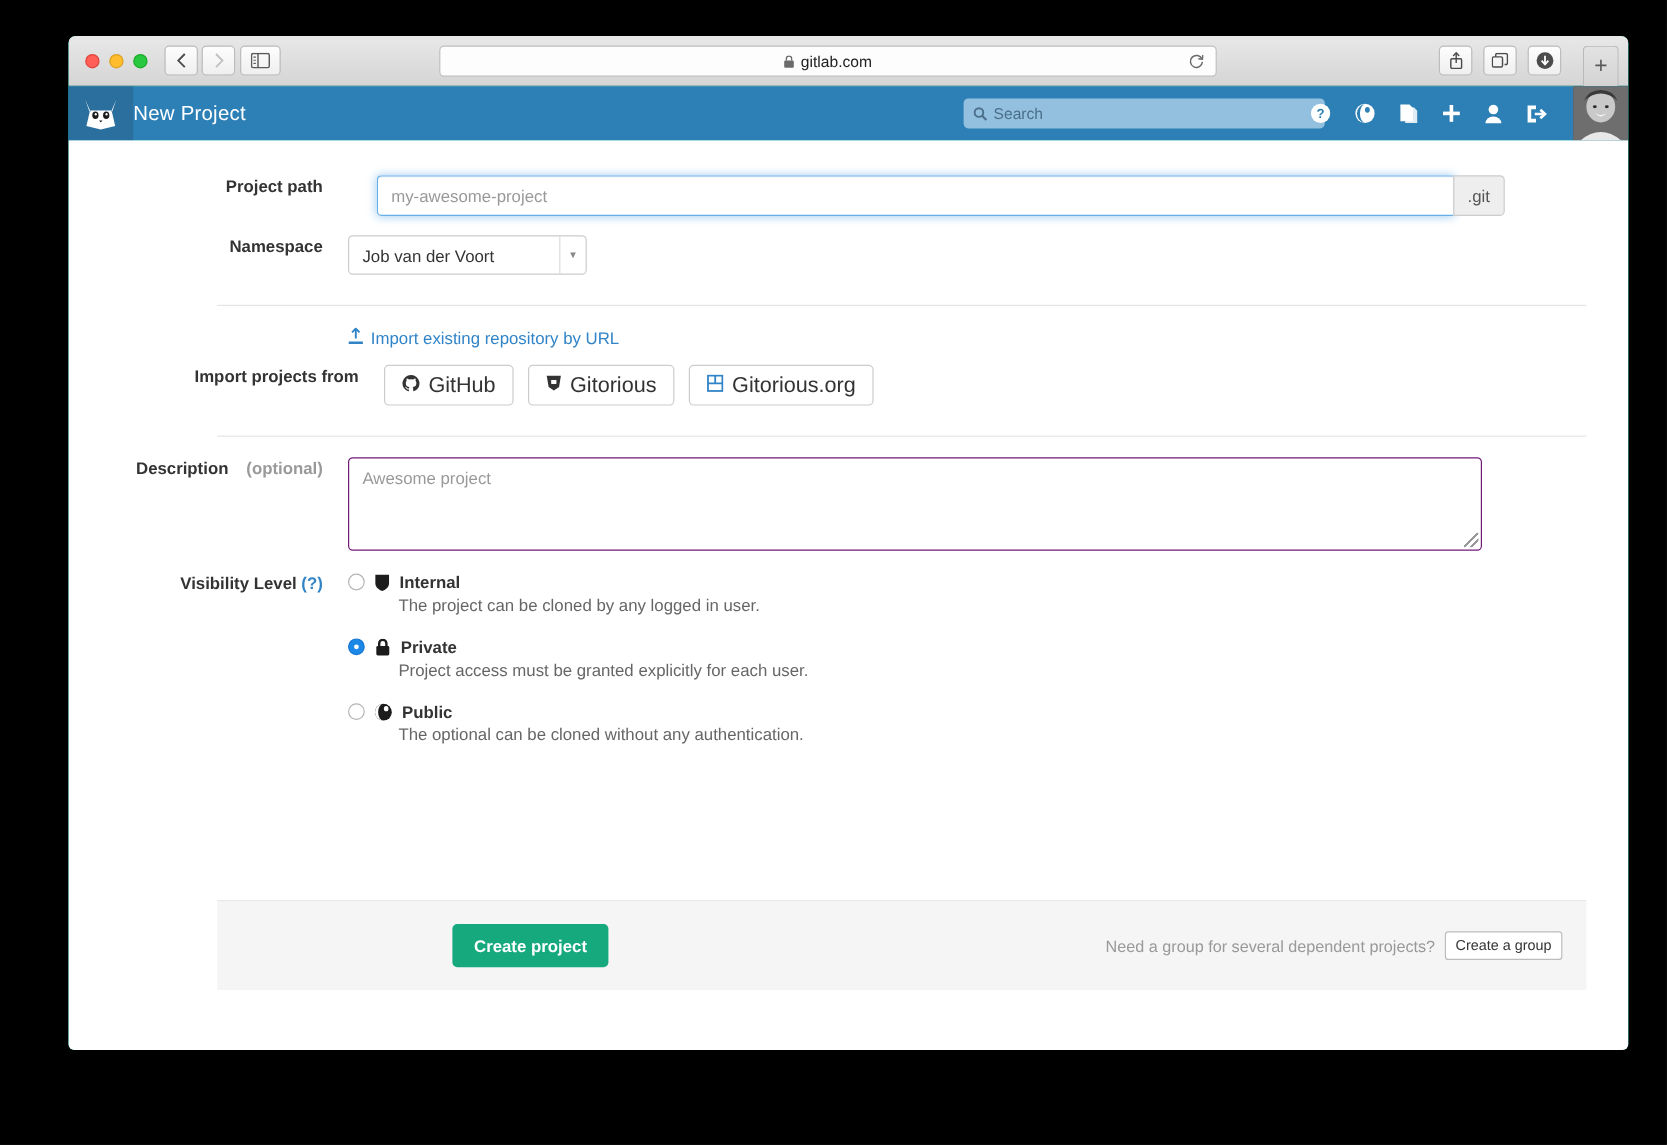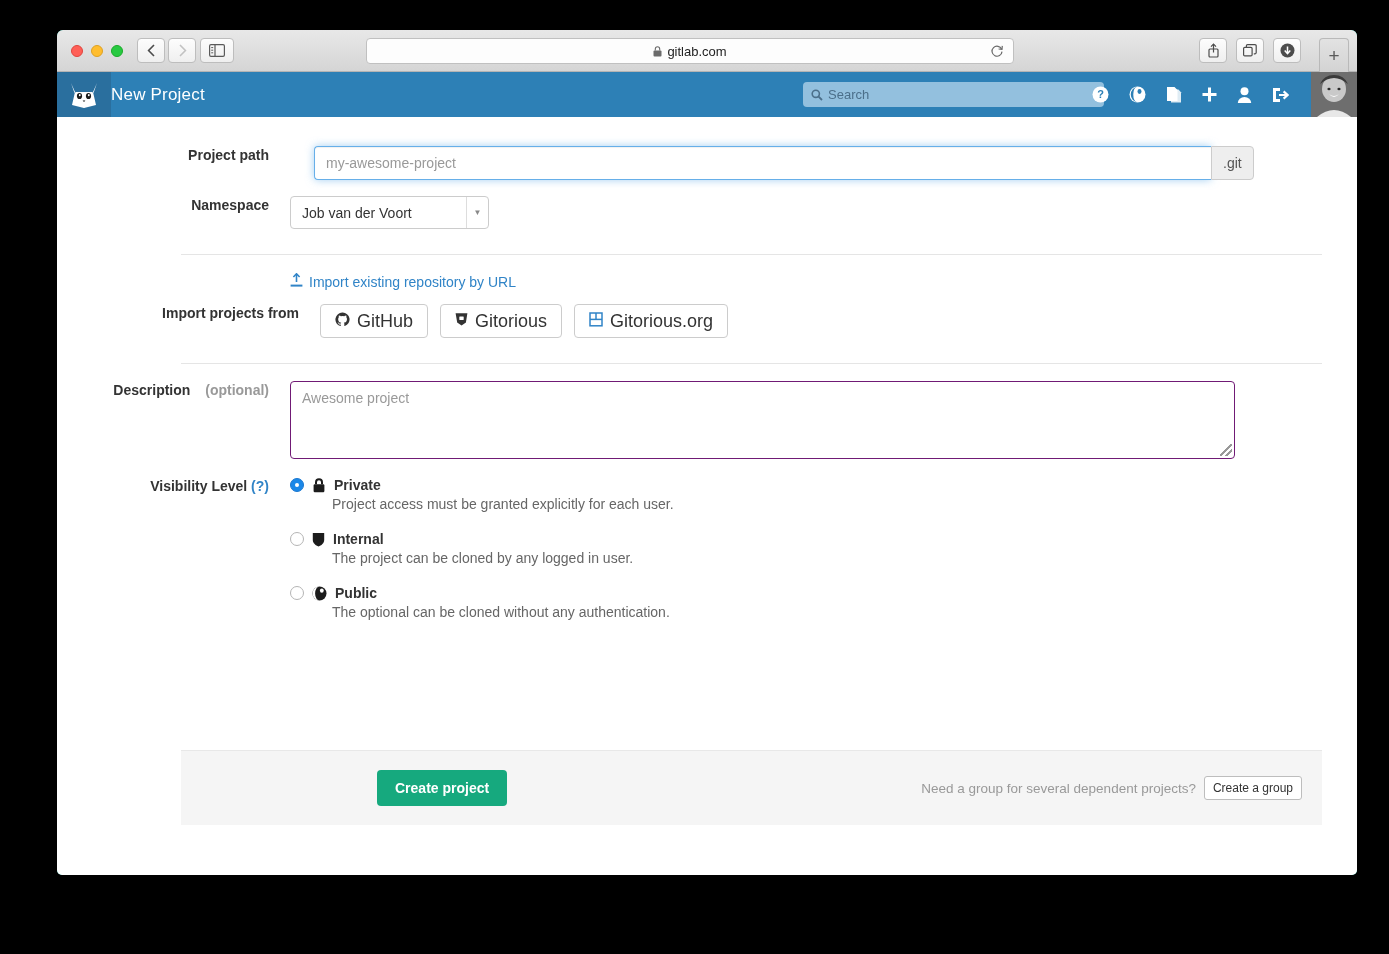--- a/index.html
+++ b/index.html
@@ -544,43 +544,43 @@
 
     <div class="row r-vis">
       <div class="lbl">
         <span>Visibility Level</span>
         <span class="qhelp">(?)</span>
       </div>
       <div class="vis-list">
 
         <div class="vis-item">
           <div class="vis-head">
+            <span class="radio"></span>
+            <span class="vis-icn">
+              <svg width="13" height="15" viewBox="0 0 13 15">
+                <path d="M0.8 1 h11.4 v7 c0 3.4 -3 5.4 -5.7 6.6 C3.8 13.4 0.8 11.4 0.8 8 Z" fill="#1c1c1c"></path>
+              </svg>
+            </span>
+            <span class="vis-name">Internal</span>
+          </div>
+          <div class="vis-desc">The project can be cloned by any logged in user.</div>
+        </div>
+
+        <div class="vis-item">
+          <div class="vis-head">
             <span class="radio on"></span>
             <span class="vis-icn">
               <svg width="14" height="15" viewBox="0 0 14 15">
                 <rect x="1.6" y="6.3" width="10.8" height="8" rx="1.2" fill="#1c1c1c"></rect>
                 <path d="M4 6.3 V4.2 a3 3 0 0 1 6 0 V6.3" fill="none" stroke="#1c1c1c" stroke-width="2"></path>
               </svg>
             </span>
             <span class="vis-name">Private</span>
           </div>
           <div class="vis-desc">Project access must be granted explicitly for each user.</div>
-        </div>
-
-        <div class="vis-item">
-          <div class="vis-head">
-            <span class="radio"></span>
-            <span class="vis-icn">
-              <svg width="13" height="15" viewBox="0 0 13 15">
-                <path d="M0.8 1 h11.4 v7 c0 3.4 -3 5.4 -5.7 6.6 C3.8 13.4 0.8 11.4 0.8 8 Z" fill="#1c1c1c"></path>
-              </svg>
-            </span>
-            <span class="vis-name">Internal</span>
-          </div>
-          <div class="vis-desc">The project can be cloned by any logged in user.</div>
         </div>
 
         <div class="vis-item">
           <div class="vis-head">
             <span class="radio"></span>
             <span class="vis-icn">
               <svg width="15" height="15" viewBox="0 0 15 15">
                 <circle cx="7.5" cy="7.5" r="7" fill="#1c1c1c"></circle>
                 <path d="M7.5 0.5 a7 7 0 0 0 0 14 a4.4 7 0 0 1 0 -14" fill="#ffffff"></path>
                 <ellipse cx="9.8" cy="4.6" rx="1.9" ry="2.2" fill="#ffffff"></ellipse>

